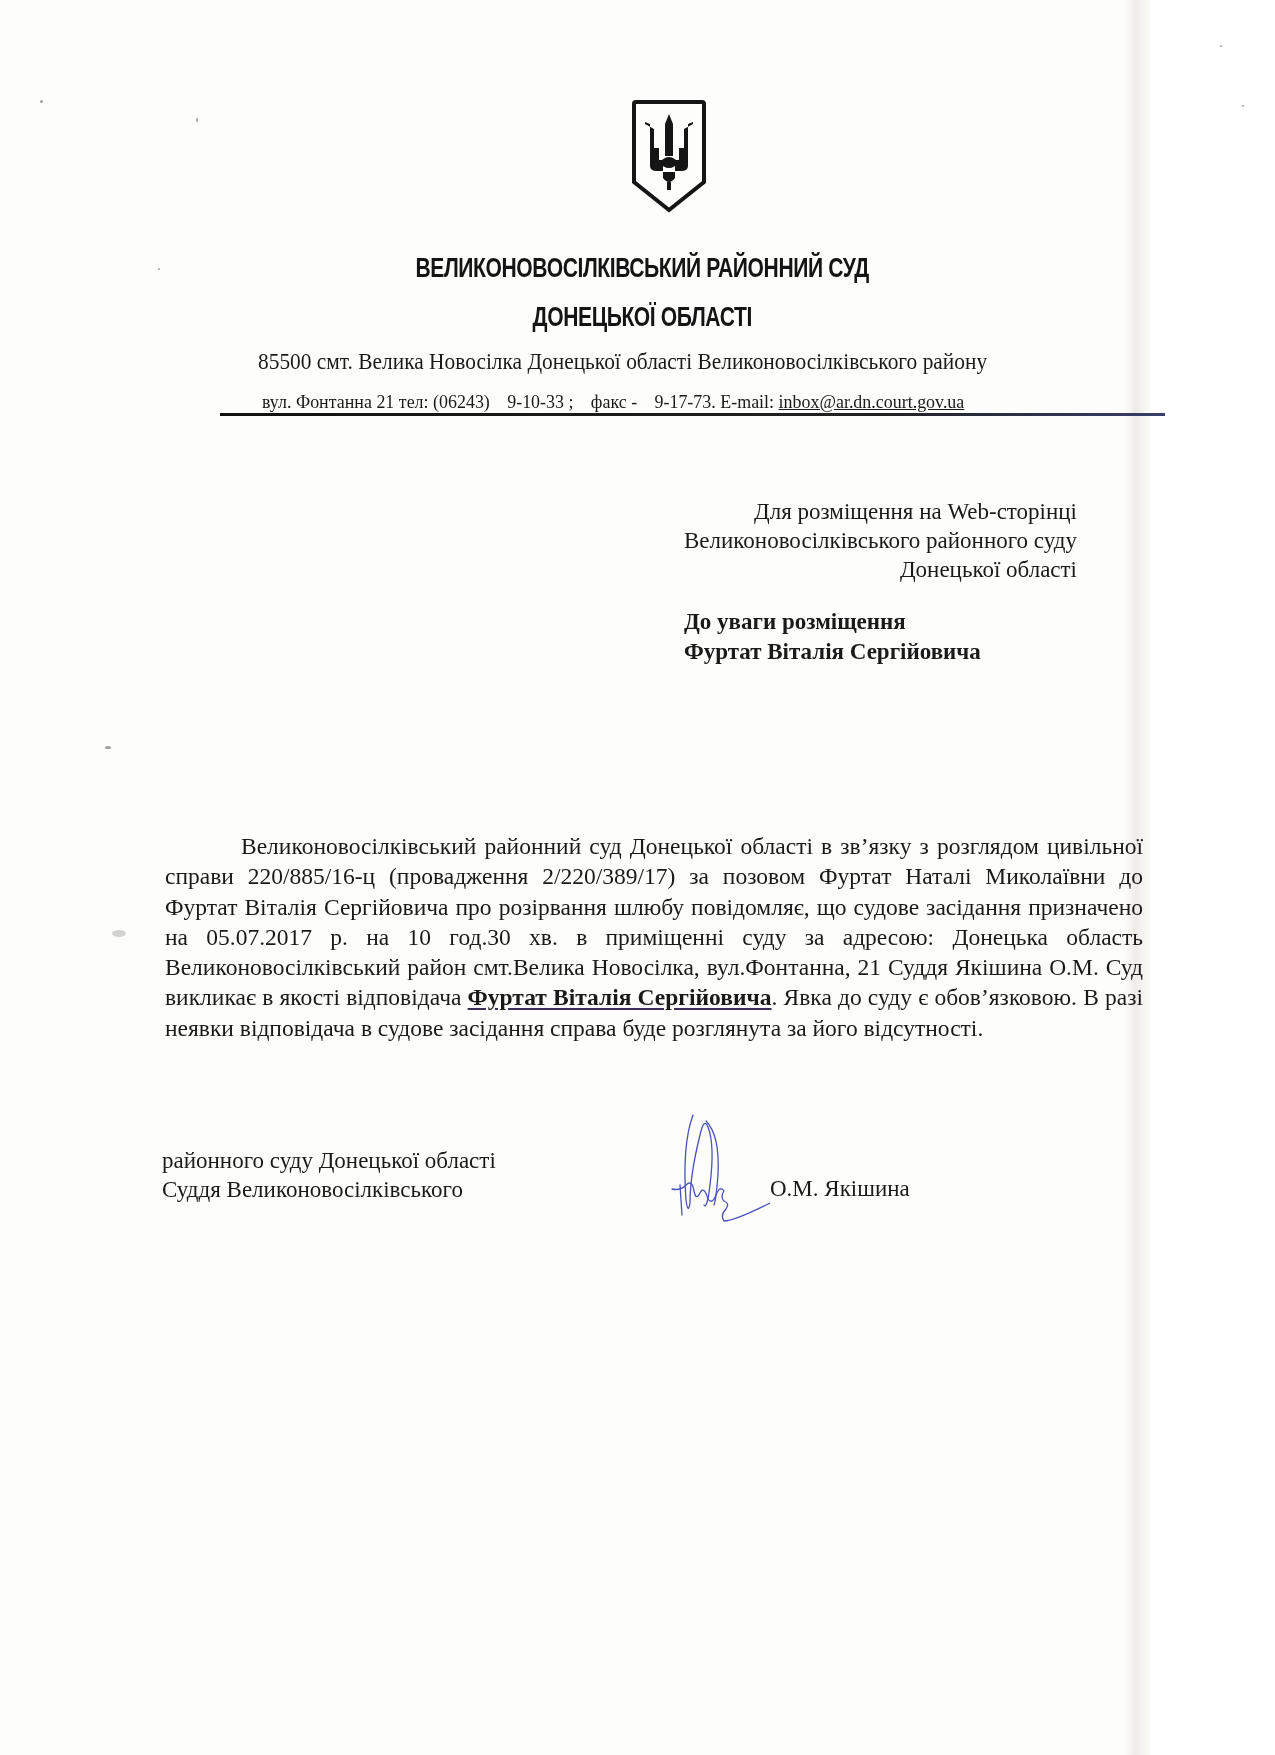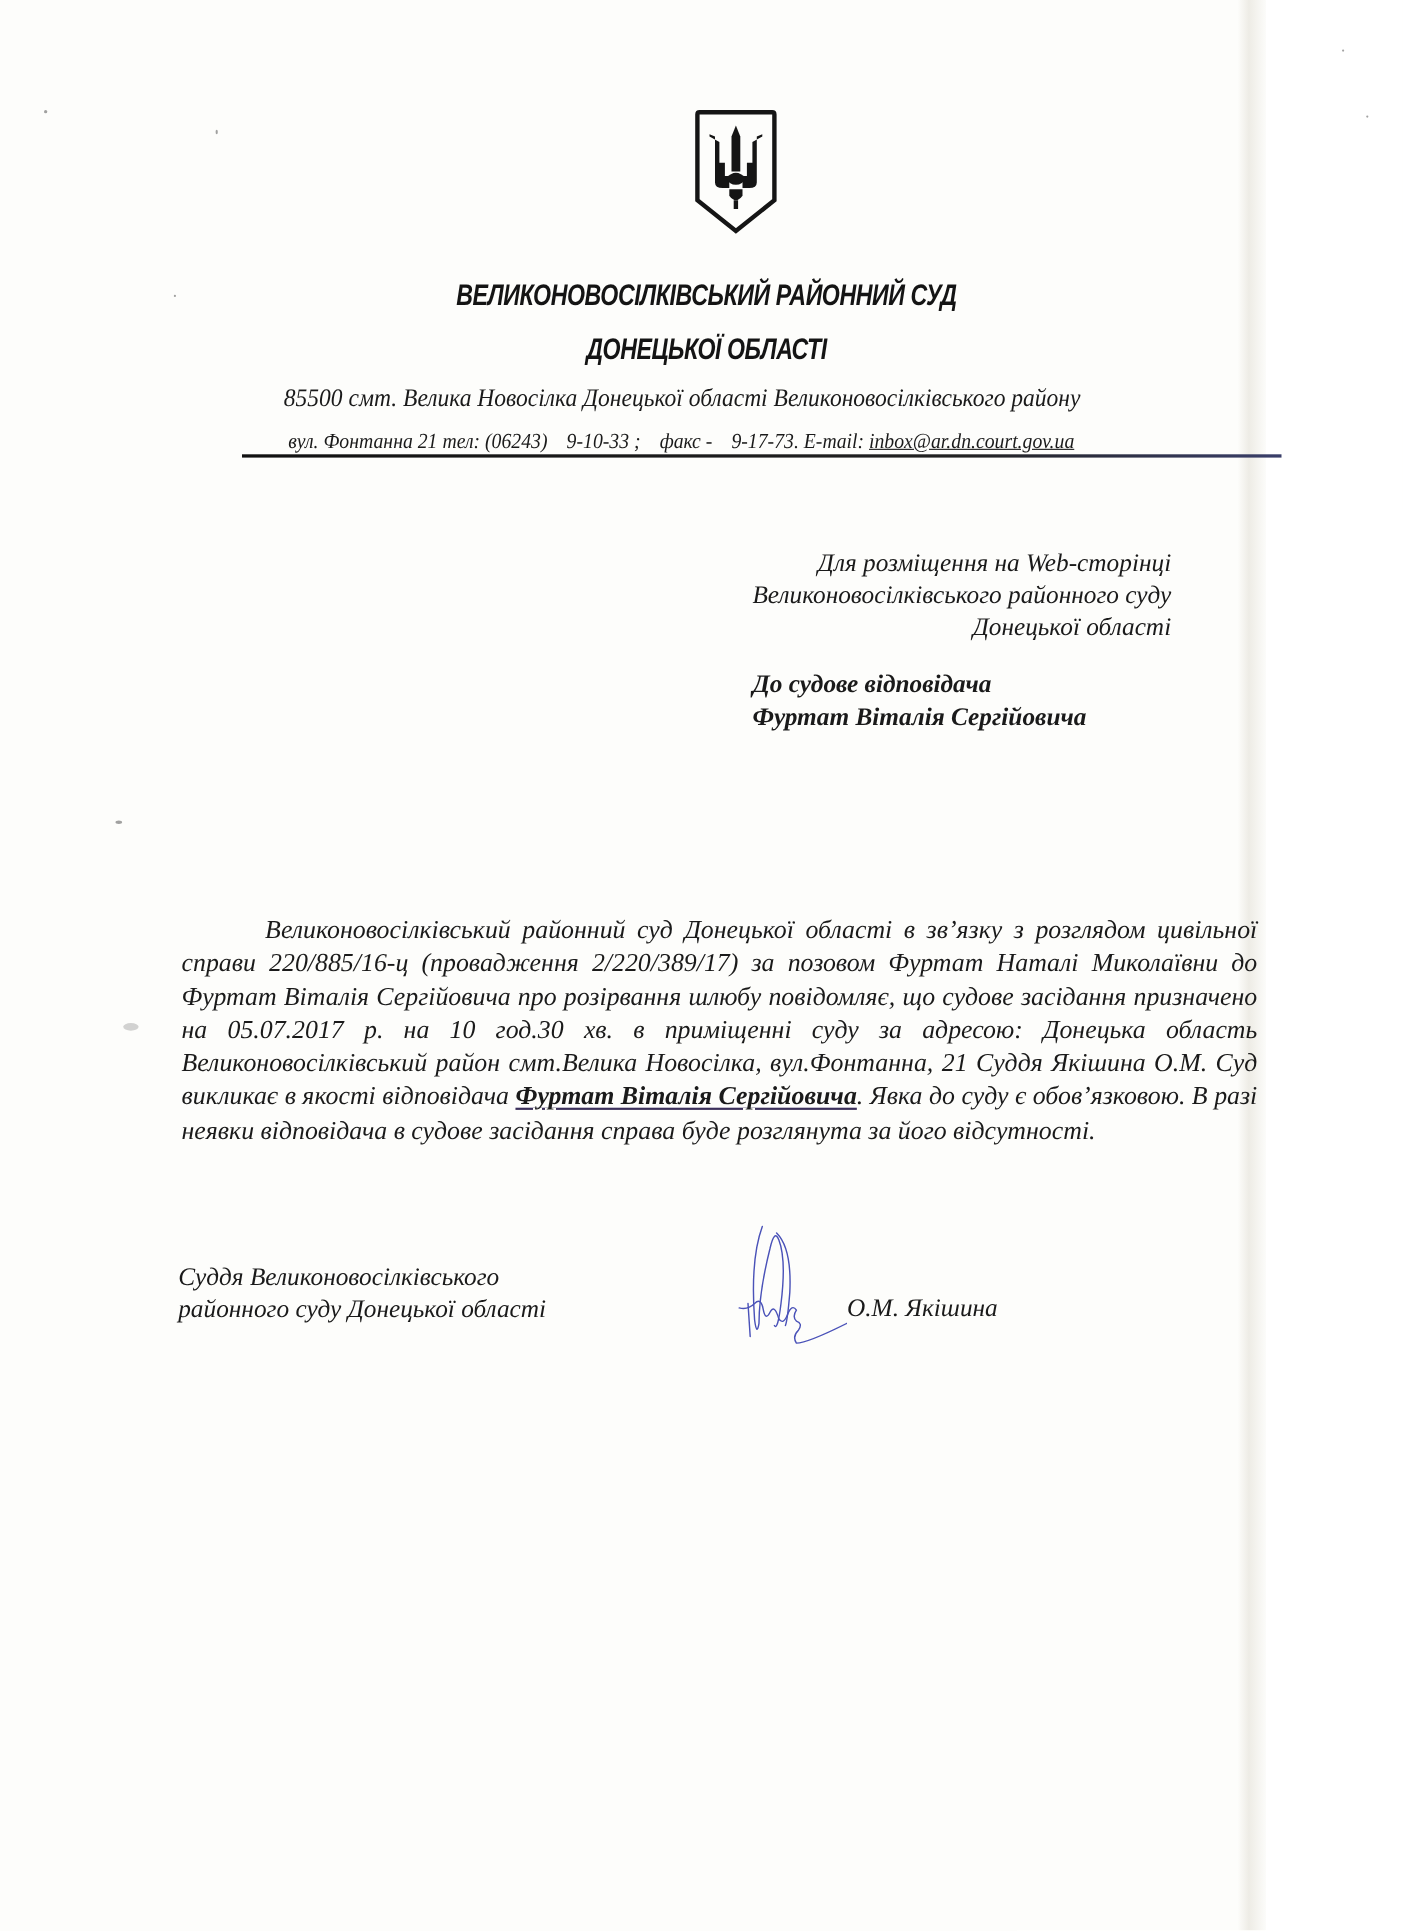--- a/index.html
+++ b/index.html
@@ -13,21 +13,20 @@
       position: relative;
       overflow: hidden;
       font-family: "Liberation Serif", "DejaVu Serif", serif;
       color: #1a1a1a;
     }
     .page {
       position: absolute;
       left: 0; top: 0;
       width: 1151px; height: 1755px;
       background: #fdfdfb;
-      font-style: italic;
     }
     .edge-shadow {
       position: absolute;
       top: 0; right: 0;
       width: 26px; height: 1755px;
       background: linear-gradient(to right, rgba(240,238,230,0) 0%, rgba(225,222,212,0.55) 40%, rgba(250,250,248,0.3) 100%);
     }
     .speck {
       position: absolute;
       width: 3px; height: 3px;
@@ -174,29 +173,29 @@
   </div>
   <div class="header-rule"></div>
 
   <div class="recipient">
     <span class="line">Для розміщення на Web-сторінці</span>
     <span class="line">Великоновосілківського районного суду</span>
     <span class="line">Донецької області</span>
   </div>
 
   <div class="attention">
-    <span class="line">До судове відповідача</span>
+    <span class="line">До уваги розміщення</span>
     <span class="line">Фуртат Віталія Сергійовича</span>
   </div>
 
   <div class="body-text"><span>Великоновосілківський районний суд Донецької області в зв’язку з розглядом цивільної справи 220/885/16-ц (провадження 2/220/389/17) за позовом Фуртат Наталі Миколаївни до Фуртат Віталія Сергійовича про розірвання шлюбу повідомляє, що судове засідання призначено на 05.07.2017 р. на 10 год.30 хв. в приміщенні суду за адресою: Донецька область Великоновосілківський район смт.Велика Новосілка, вул.Фонтанна, 21 Суддя Якішина О.М. Суд викликає в якості відповідача </span><span class="strong-name">Фуртат Віталія Сергійовича</span><span>. Явка до суду є обов’язковою. В разі неявки відповідача в судове засідання справа буде розглянута за його відсутності.</span></div>
 
   <div class="sign-role">
+    <span class="line">районного суду Донецької області</span>
     <span class="line">Суддя Великоновосілківського</span>
-    <span class="line">районного суду Донецької області</span>
   </div>
 
   <svg class="signature" viewBox="0 0 110 130">
     <g fill="none" stroke="#4a52b8" stroke-width="1.3" stroke-linecap="round">
       <path d="M33 10 Q22 40 26 95 Q28 110 30 98 Q30 70 40 30 Q44 12 48 22 Q55 40 50 80 Q47 105 44 100"></path>
       <path d="M46 16 Q60 30 58 70 Q56 95 54 100"></path>
       <path d="M12 84 Q20 86 26 80 Q32 74 34 86 Q36 96 40 88 Q44 80 48 94 Q52 100 56 90 Q60 80 64 86 Q60 92 64 96 Q70 98 66 104 Q60 110 64 116 Q74 116 110 98"></path>
       <path d="M20 80 L22 110"></path>
     </g>
   </svg>

